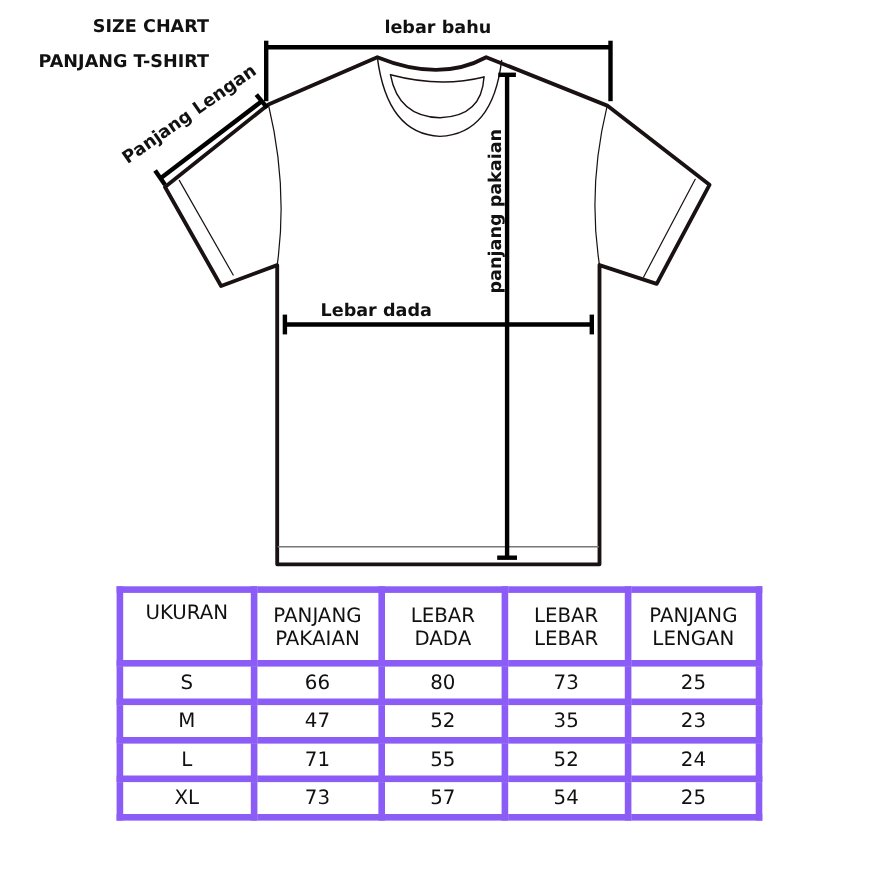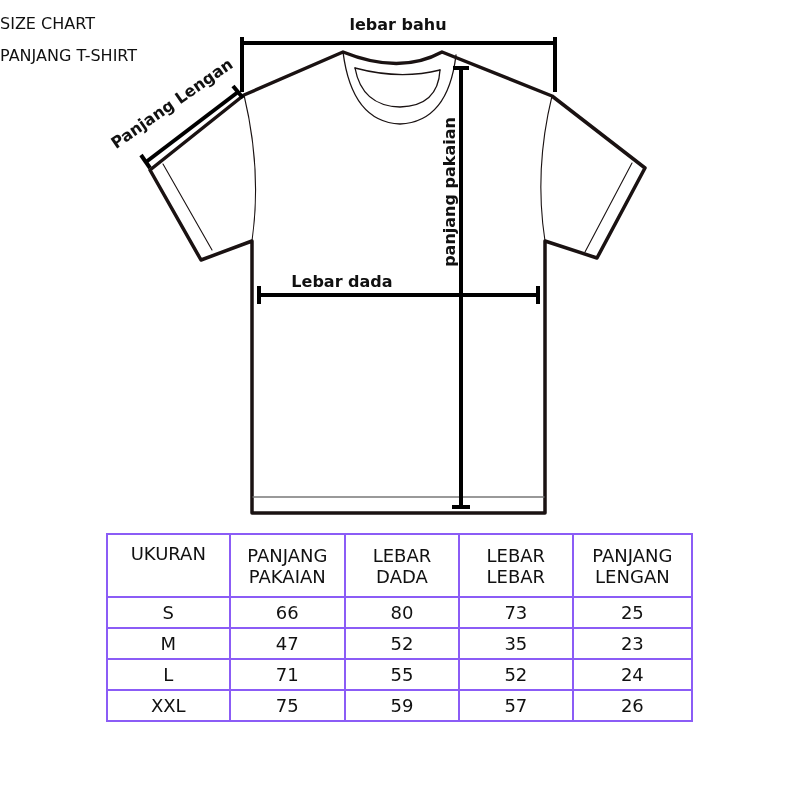--- a/index.html
+++ b/index.html
@@ -1,25 +1,25 @@
 <!DOCTYPE html>
 <html><head>
 <meta charset="utf-8">
 <style>
   html, body { margin: 0; padding: 0; background: #ffffff; }
   body { width: 800px; height: 800px; position: relative; overflow: hidden;
          font-family: "DejaVu Sans", sans-serif; color: #111; }
-  .title { position: absolute; font-weight: normal; font-size: 16px; left: 0; width: 190px; text-align: left; }
+  .title { position: absolute; font-weight: bold; font-size: 16px; left: 0; width: 190px; text-align: right; }
   #title1 { top: 14px; }
   #title2 { top: 46px; }
   svg.shirt { position: absolute; left: 0; top: 0; }
   .lbl { font-family: "DejaVu Sans", sans-serif; font-weight: bold; font-size: 16px; fill: #111; }
   table.size { position: absolute; left: 106px; top: 533px; width: 587px; border-collapse: collapse;
                font-family: "DejaVu Sans", sans-serif; }
-  table.size th, table.size td { border: 2px solid #8b5cf6; text-align: center; font-size: 18px; font-weight: normal; color: #111; }
+  table.size th, table.size td { border: 6px solid #8b5cf6; text-align: center; font-size: 18px; font-weight: normal; color: #111; }
   table.size th { height: 52px; line-height: 21px; vertical-align: middle; }
   table.size th.first { vertical-align: top; padding-top: 8px; }
   table.size td { height: 29px; padding: 0; }
   .c0 { width: 122px; } .c1 { width: 114px; } .c2 { width: 114px; } .c3 { width: 114px; } .c4 { width: 118px; }
 </style>
 </head>
 <body>
 
 <div class="title" id="title1">SIZE CHART</div>
 <div class="title" id="title2">PANJANG T-SHIRT</div>
@@ -97,20 +97,20 @@
       <td>23</td>
     </tr>
     <tr>
       <td>L</td>
       <td>71</td>
       <td>55</td>
       <td>52</td>
       <td>24</td>
     </tr>
     <tr>
-      <td>XXL</td>
-      <td>75</td>
-      <td>59</td>
+      <td>XL</td>
+      <td>73</td>
       <td>57</td>
-      <td>26</td>
+      <td>54</td>
+      <td>25</td>
     </tr>
   </tbody>
 </table>
 
 </body></html>

